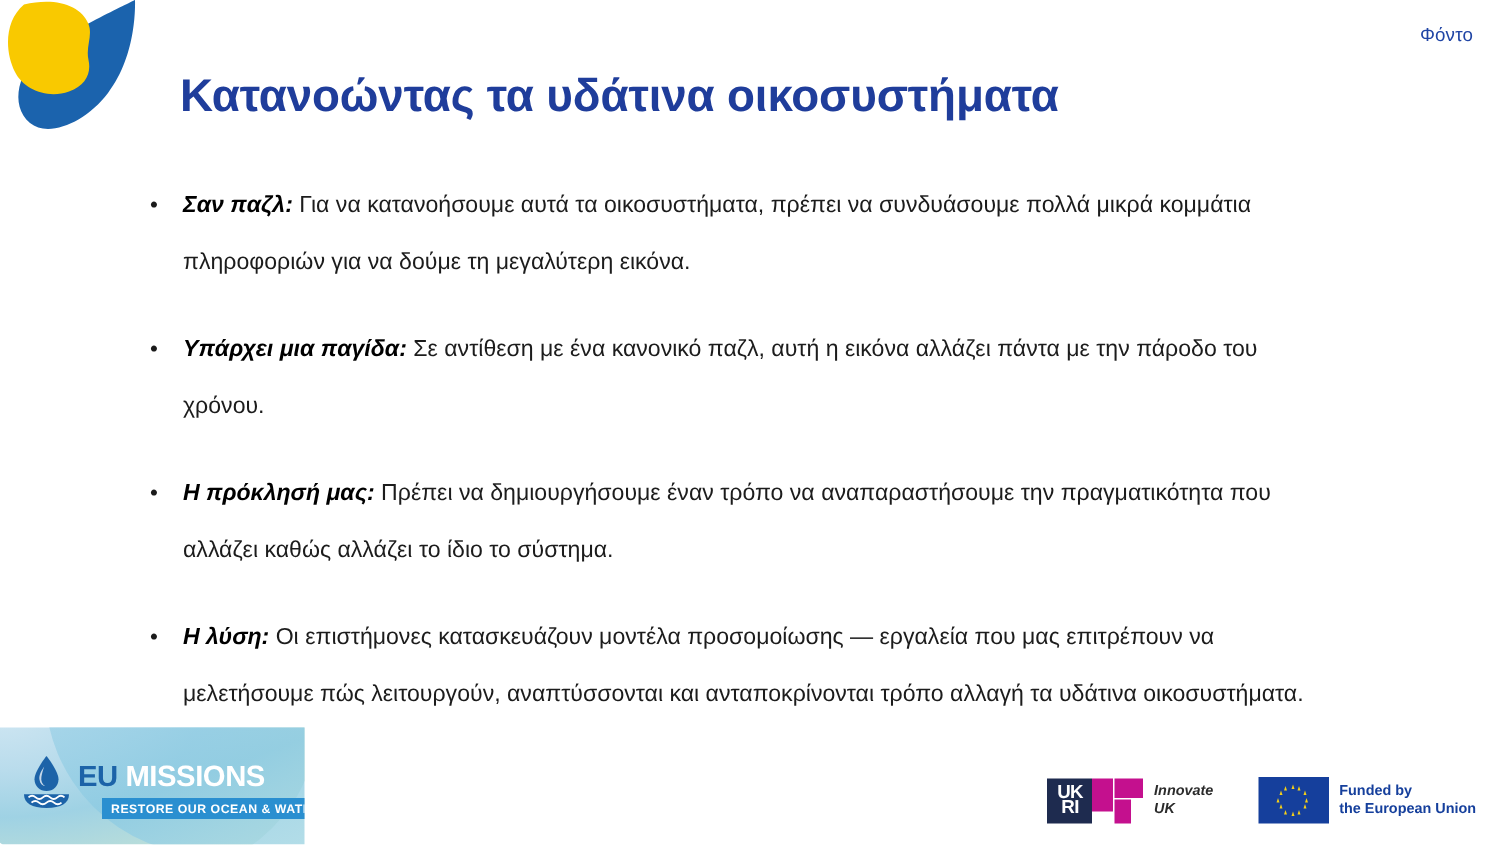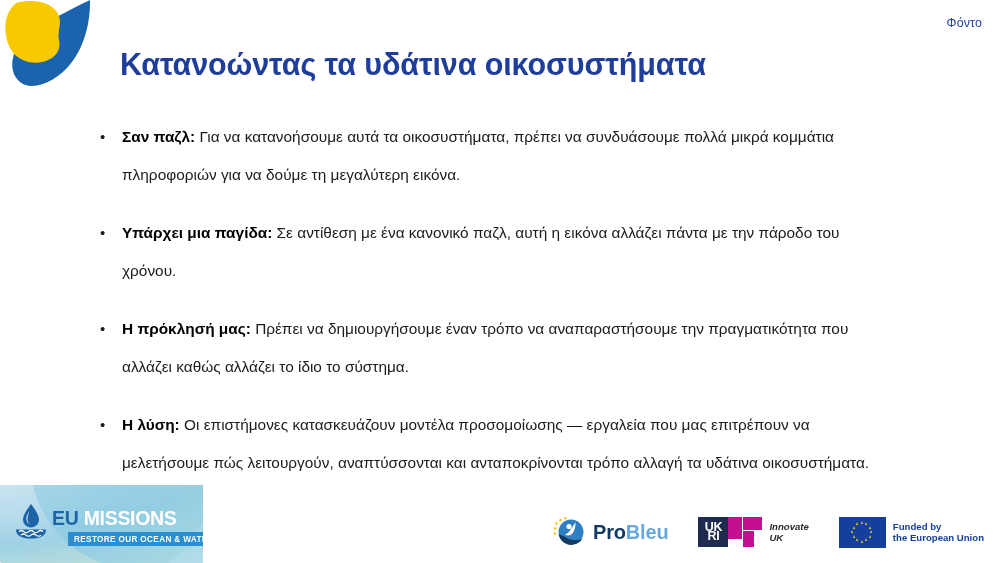--- a/index.html
+++ b/index.html
@@ -65,20 +65,21 @@
   .bullet-dot {
     position: absolute;
     left: 5px; top: 0;
     line-height: 38px;
     font-size: 15px;
     color: #1a1a1a;
   }
   .bullet-lead {
     font-weight: bold;
     color: #000000;
+    font-style: italic;
   }
   .bullet-text { color: #1c1c1c; }
 
   
   #eu-missions-banner {
     position: absolute;
     left: 0; bottom: 0;
     width: 203px; height: 78px;
     overflow: hidden;
   }
@@ -239,38 +240,20 @@
       <div id="eu-missions-wordmark">
         <span class="eu-word-eu">EU</span><span>&nbsp;</span><span class="eu-word-missions">MISSIONS</span>
       </div>
 
       <div id="eu-missions-tagline">RESTORE OUR OCEAN &amp; WATERS</div>
     </div>
   </div>
 
   <div id="funder-strip">
 
-    <div class="funder-logo">
-      <svg width="34" height="34" viewBox="0 0 34 34">
-        <circle cx="19" cy="17" r="12.5" fill="#2f7fc4"></circle>
-        <path d="M6.6 19.5 C9 28 17 32 24.5 28.8 C27 27.8 29 26 30.4 23.8 C25.5 26 19 25.6 14.4 22.8 C11.2 20.9 8.6 19.6 6.6 19.5 Z" fill="#123a63"></path>
-        <path d="M23.6 7.3 C21.4 10.5 19.8 13 18 15.6 C16.6 17.6 15 19 13 19.4 C15.6 21.4 19 20.6 20.8 18 C22.8 15.1 23.6 11 23.6 7.3 Z" fill="#ffffff"></path>
-        <circle cx="17" cy="11.5" r="2.6" fill="#ffffff"></circle>
-        <g fill="#f3c216">
-          <circle cx="3.2" cy="13.5" r="1.25"></circle>
-          <circle cx="4.4" cy="8.6" r="1.25"></circle>
-          <circle cx="8.4" cy="5.2" r="1.25"></circle>
-          <circle cx="2.9" cy="18.8" r="1.25"></circle>
-          <circle cx="13.4" cy="3.3" r="1.25"></circle>
-        </g>
-      </svg>
-      <div id="probleu-wordmark">
-        <span class="pb-pro">Pro</span><span class="pb-bleu">Bleu</span>
-      </div>
-    </div>
 
     <div class="funder-logo">
       <div id="ukri-mark">
         <div id="ukri-square">
           <div id="ukri-letters">
             <div>UK</div>
             <div>RI</div>
           </div>
         </div>
         <div id="ukri-blocks">

